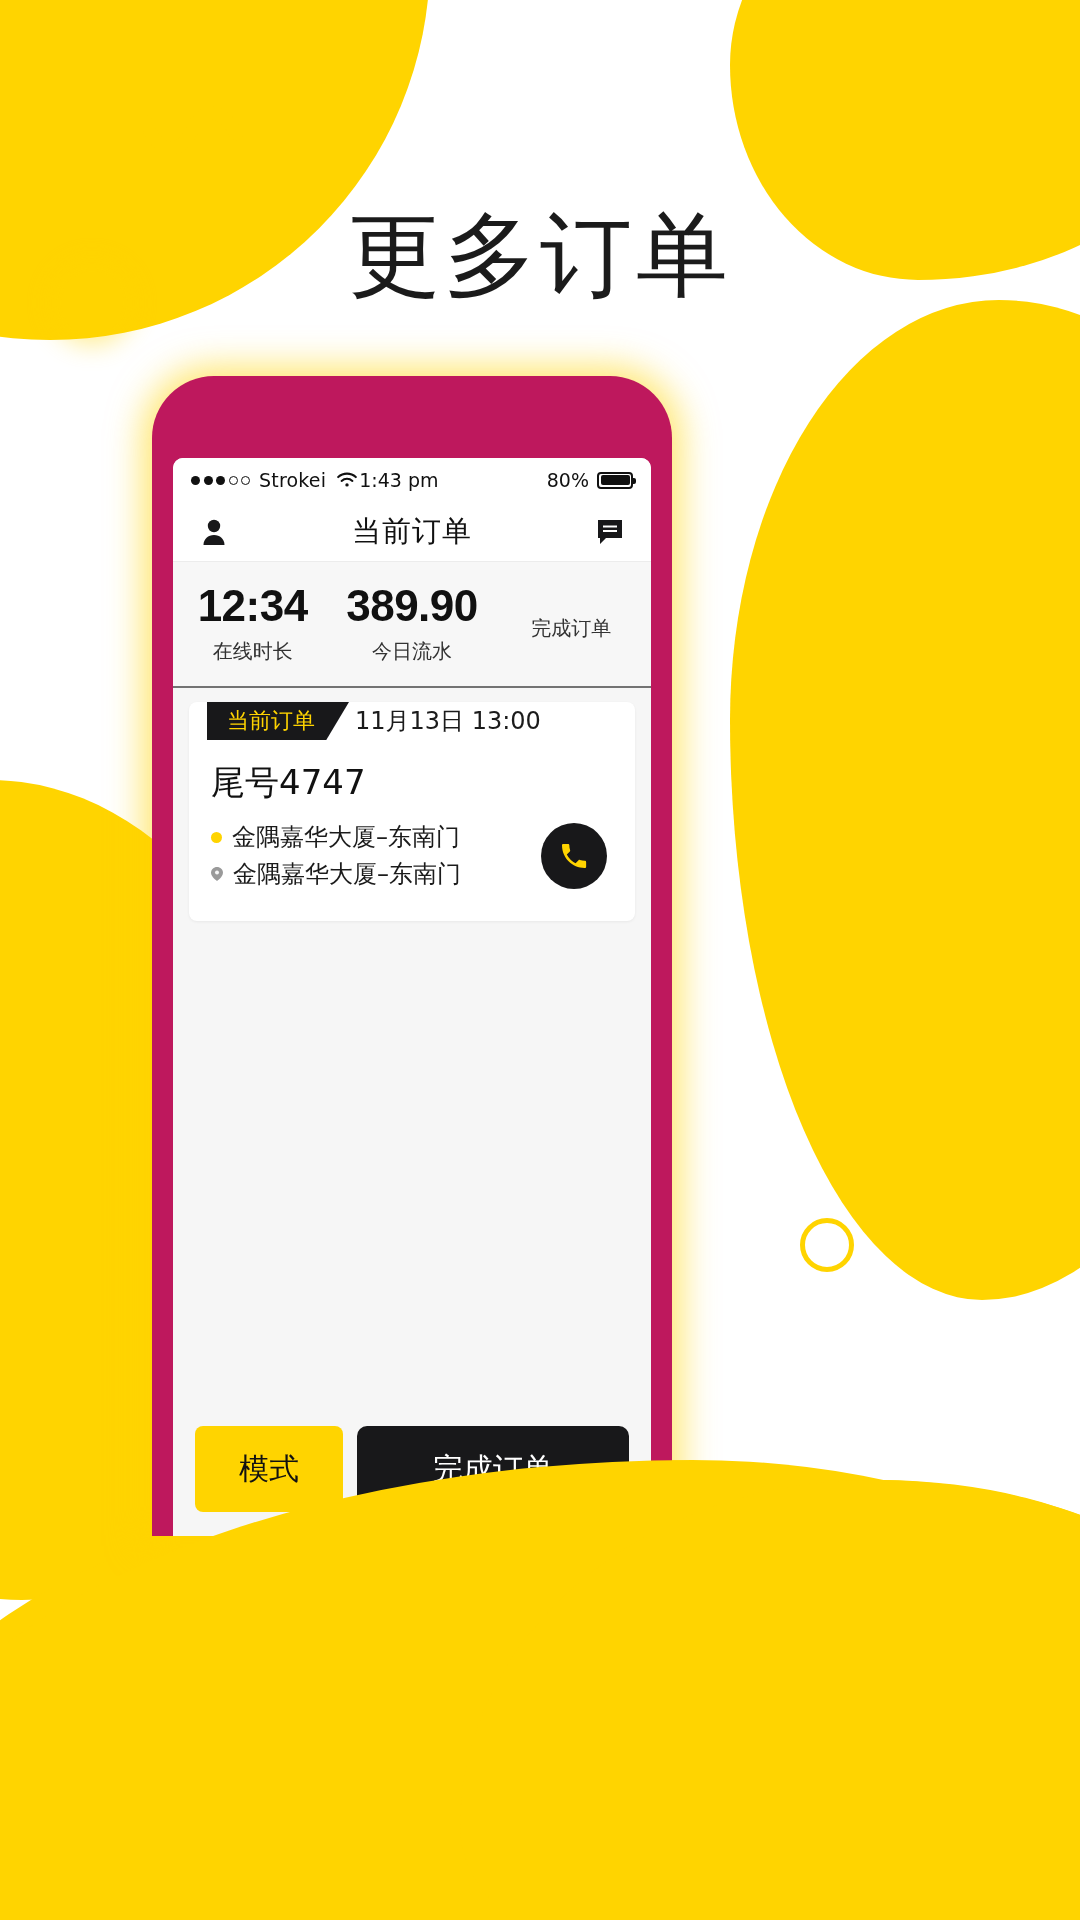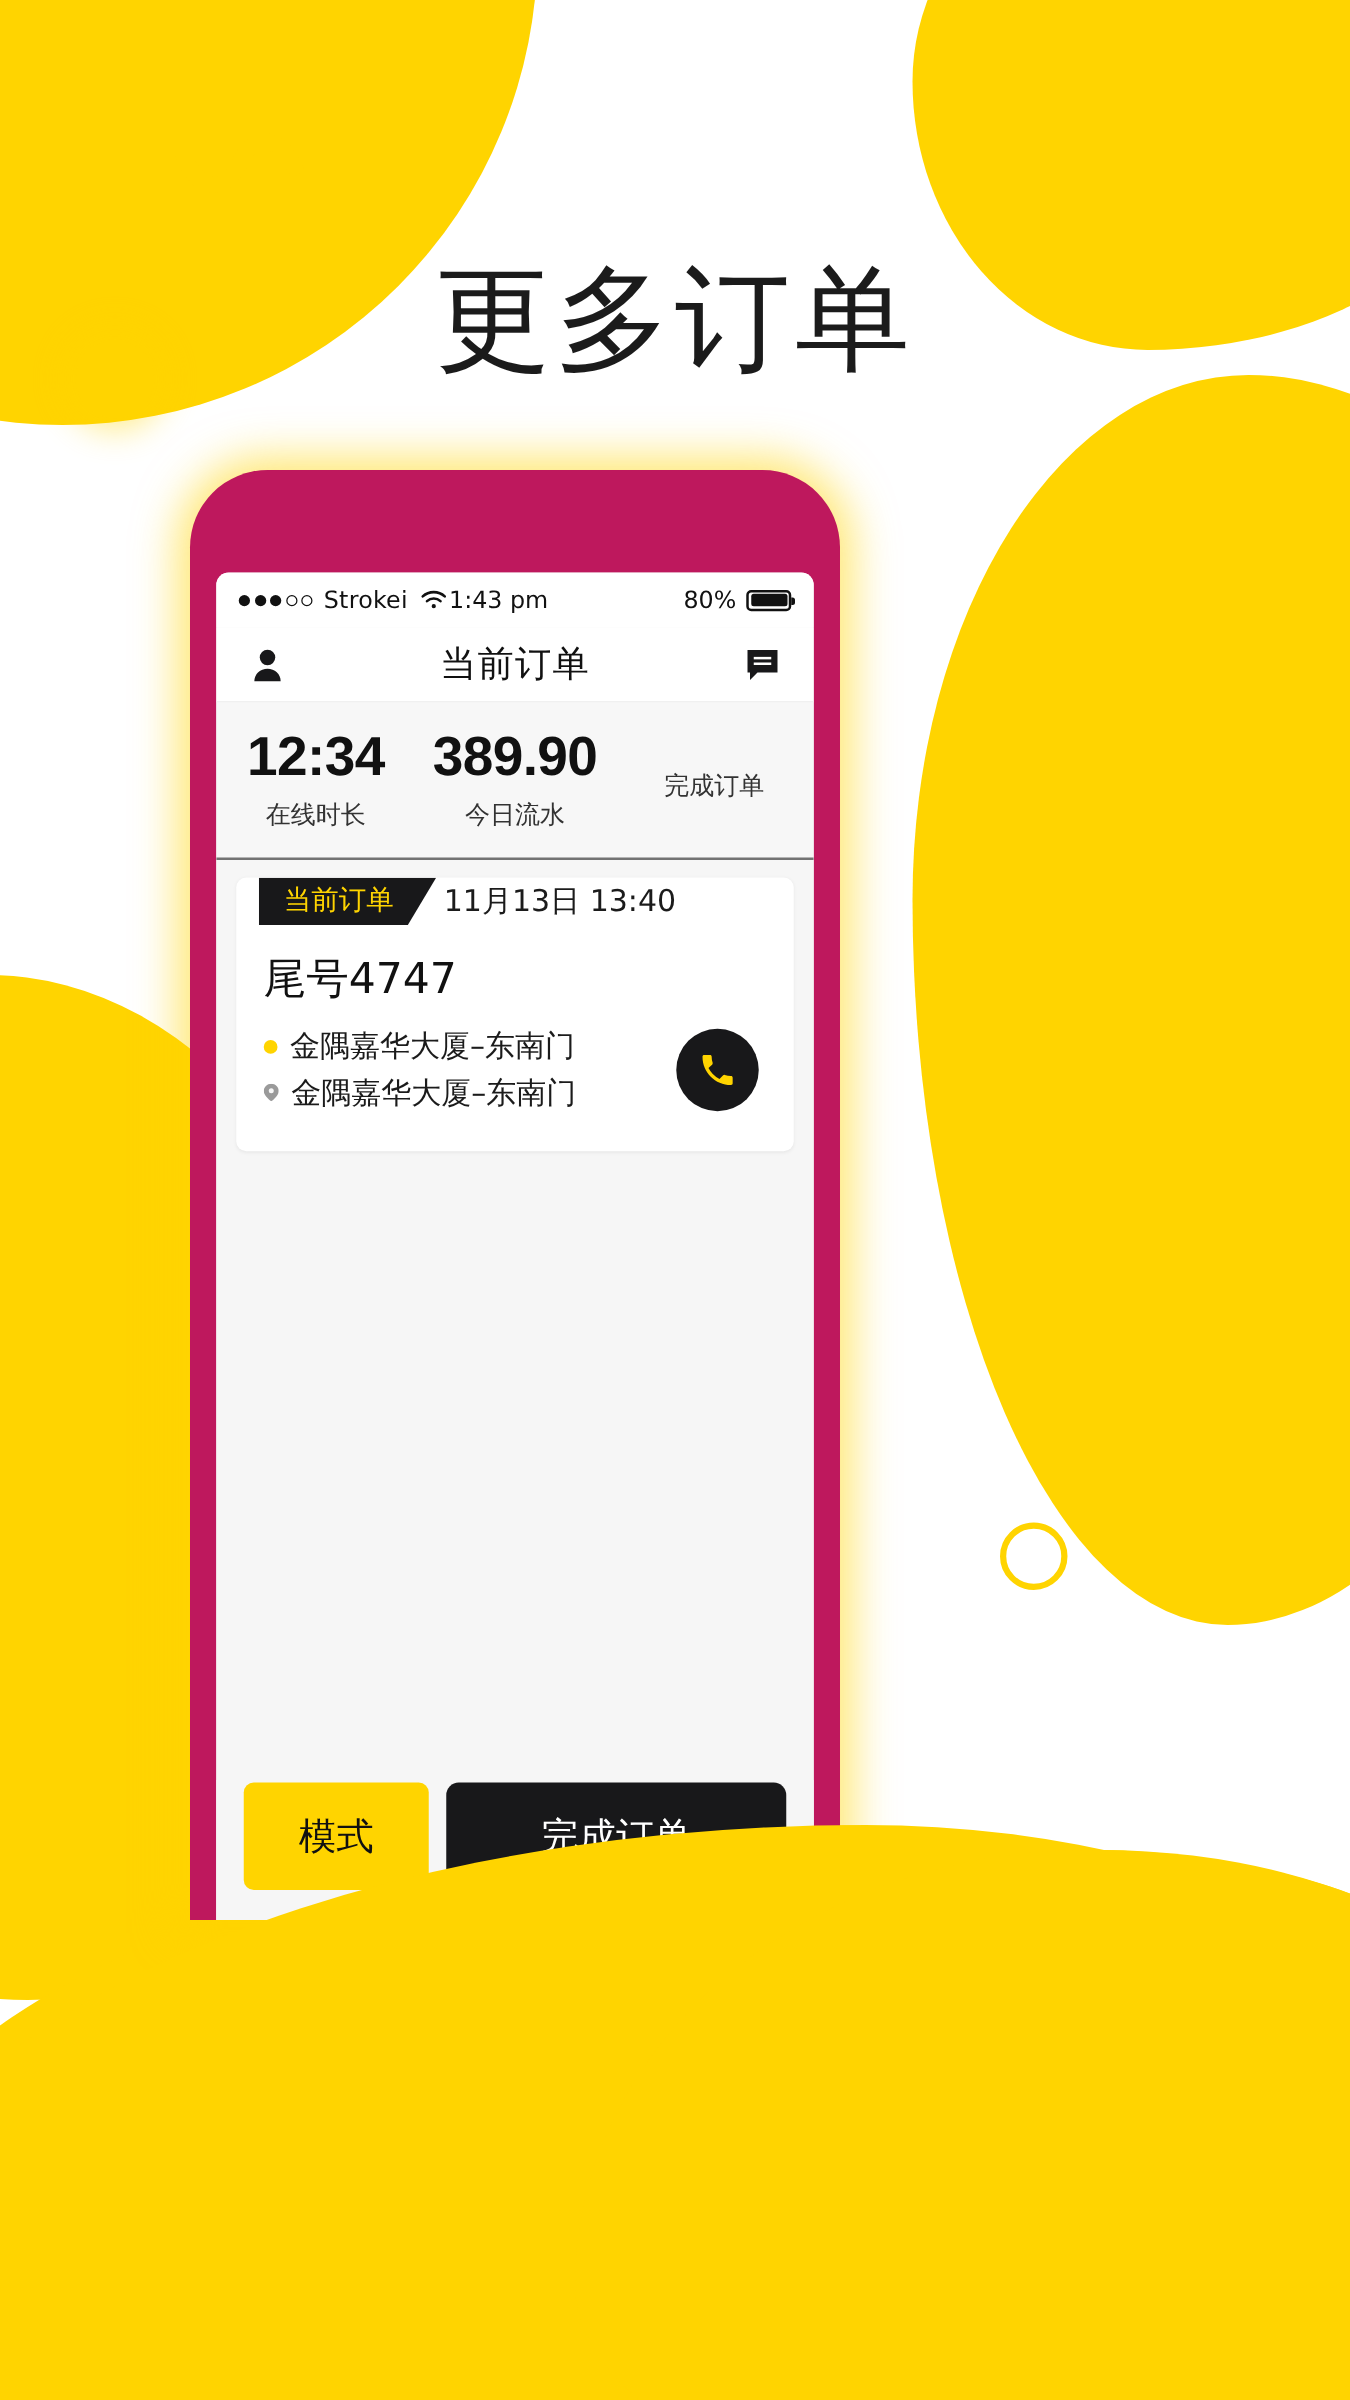--- a/index.html
+++ b/index.html
@@ -304,21 +304,21 @@
       <div class="stat">
         <div class="k">完成订单</div>
       </div>
     </div>
 
     <div class="content">
 
       <div class="card">
         <div class="card-head">
           <div class="badge">当前订单</div>
-          <div class="card-time">11月13日 13:40</div>
+          <div class="card-time">11月13日 13:00</div>
         </div>
 
         <div class="plate">尾号4747</div>
 
         <div class="addr-wrap">
           <div class="addrs">
             <div class="addr">
               <span class="dot-y"></span>
               <span>金隅嘉华大厦–东南门</span>
             </div>

